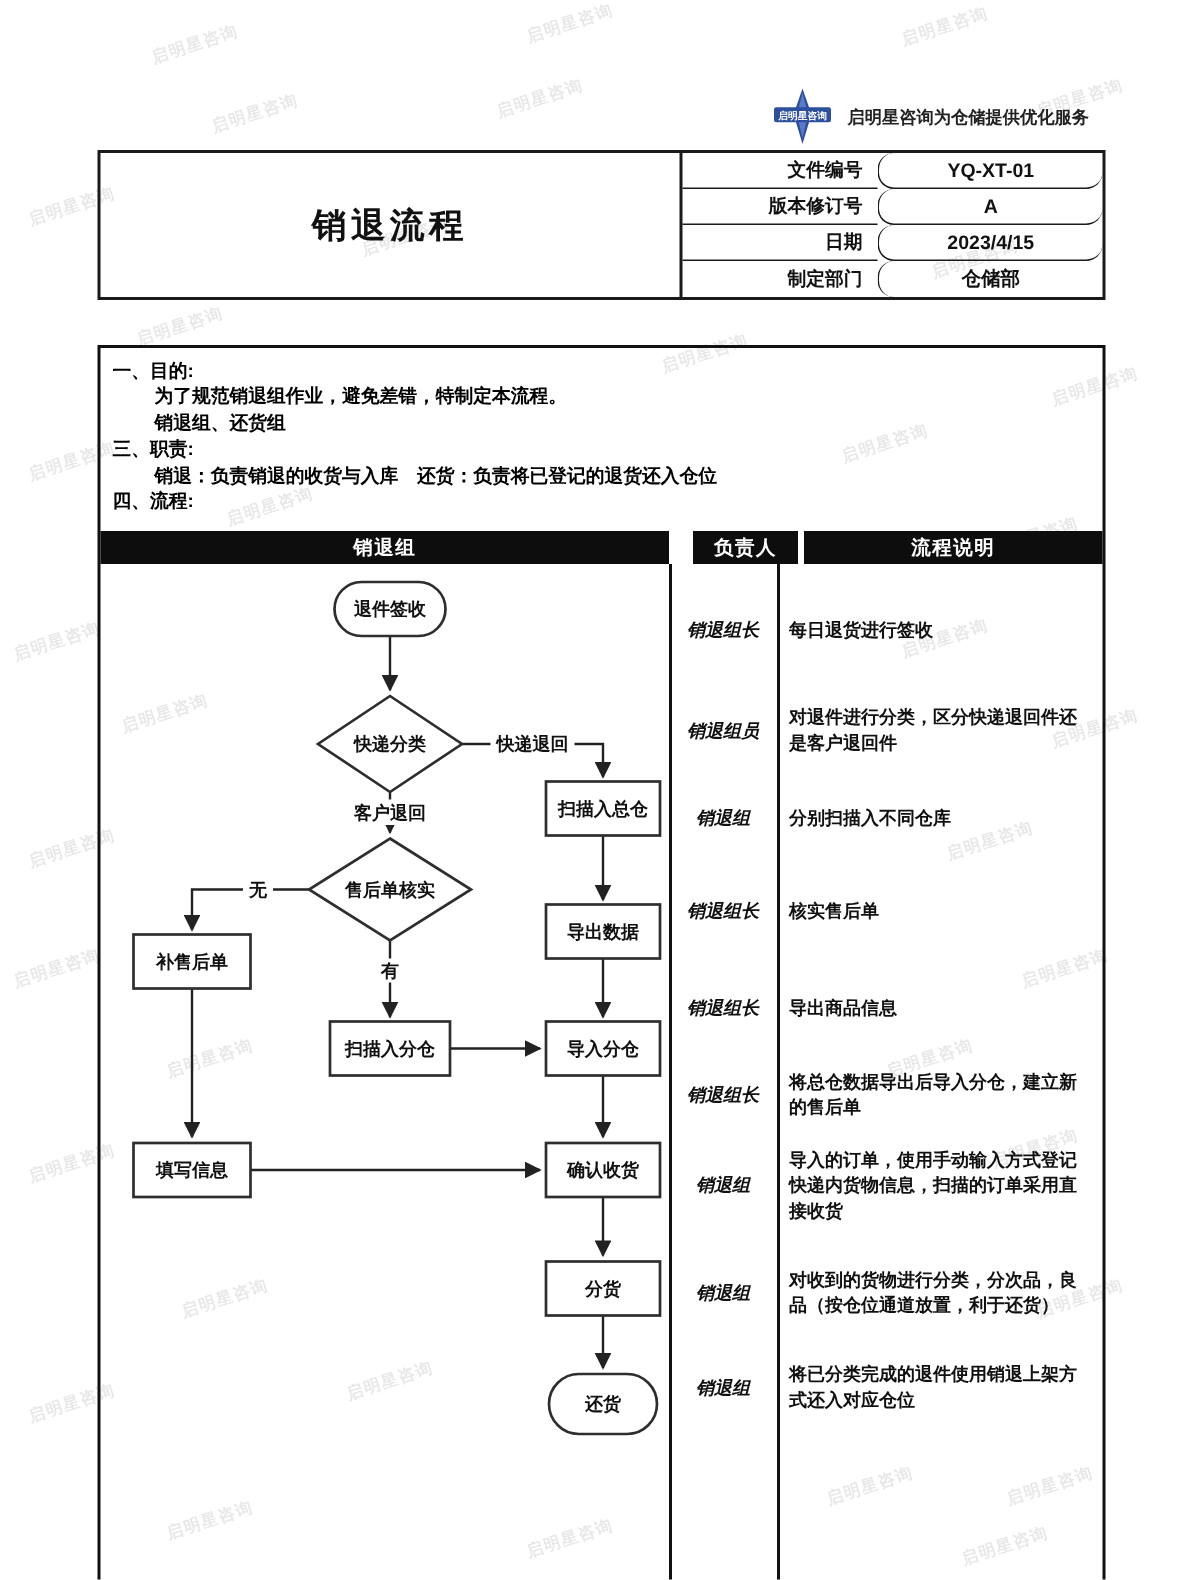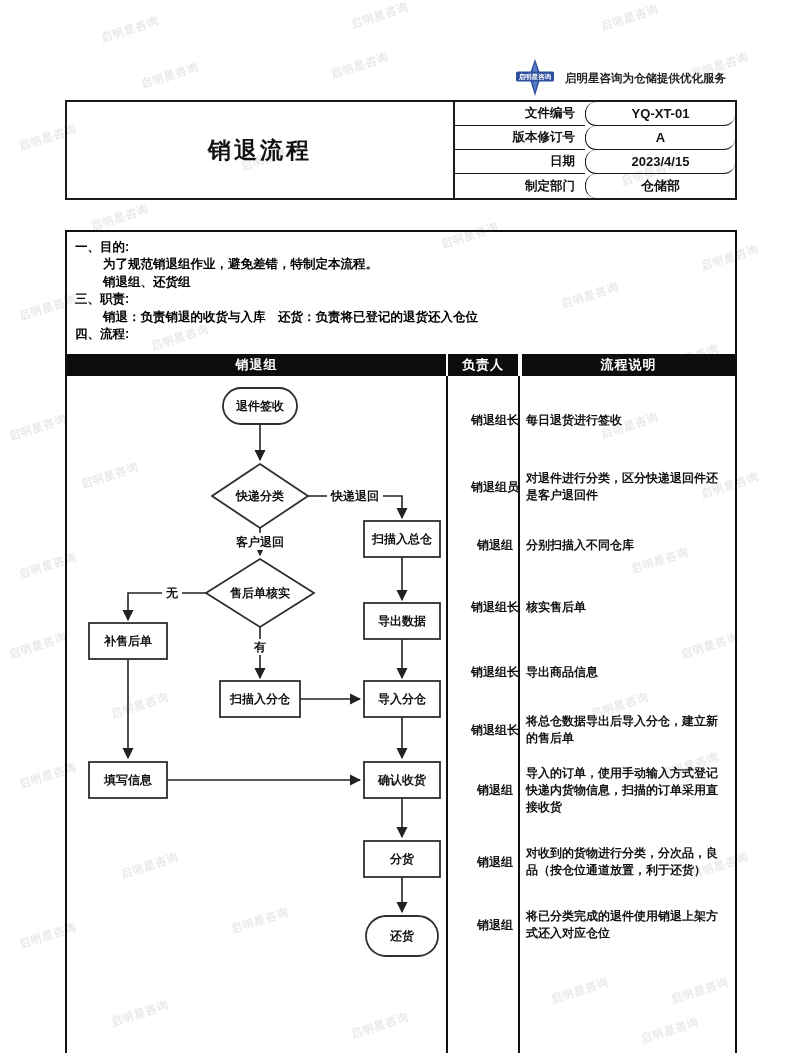--- a/index.html
+++ b/index.html
@@ -42,30 +42,30 @@
   .intro{padding:7px 8px 0 8px;font-size:12.5px;font-weight:600;line-height:17.4px;color:#000;}
   .intro .ind{padding-left:28px;}
   .col-headers{
     position:absolute;left:0;top:122px;width:100%;height:22px;display:flex;
   }
   .col-head{
     background:#0d0d0d;color:#fff;font-size:13px;font-weight:bold;
     display:flex;align-items:center;justify-content:center;letter-spacing:1px;
   }
   .ch-flow{width:379px;}
-  .ch-owner{width:70px;margin-left:2px;}
+  .ch-owner{width:70px;margin-left:16px;}
   .ch-desc{flex:1;margin-left:4px;}
   .vdiv{position:absolute;top:144px;bottom:0;width:2px;background:#111;}
   .vdiv-1{left:379px;}
   .vdiv-2{left:451px;}
   .flow-svg{position:absolute;left:0;top:144px;}
   .owner-cell{
-    position:absolute;left:392px;width:72px;height:54px;
+    position:absolute;left:379px;width:72px;height:54px;
     display:flex;align-items:center;justify-content:center;
-    font-size:12px;font-weight:600;color:#111;text-align:center;
+    font-size:12px;font-weight:600;color:#111;text-align:center;font-style:italic;
   }
   .desc-cell{
     position:absolute;left:459px;width:203px;height:58px;
     display:flex;align-items:center;
     font-size:12px;font-weight:600;line-height:17px;color:#111;text-align:left;
   }
   
   .flow-line{stroke:#222;stroke-width:1.6;fill:none;}
   .flow-shape{fill:#ffffff;stroke:#2e2e2e;stroke-width:1.8;}
   .node-label{font-family:"Liberation Sans","DejaVu Sans",sans-serif;font-size:12px;font-weight:bold;fill:#111;text-anchor:middle;}

